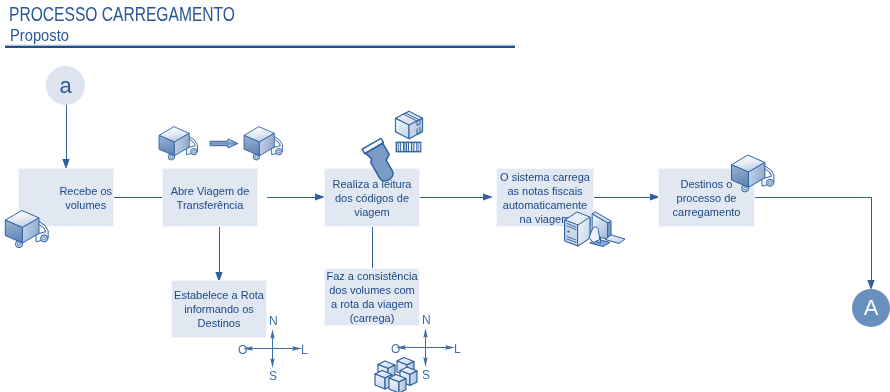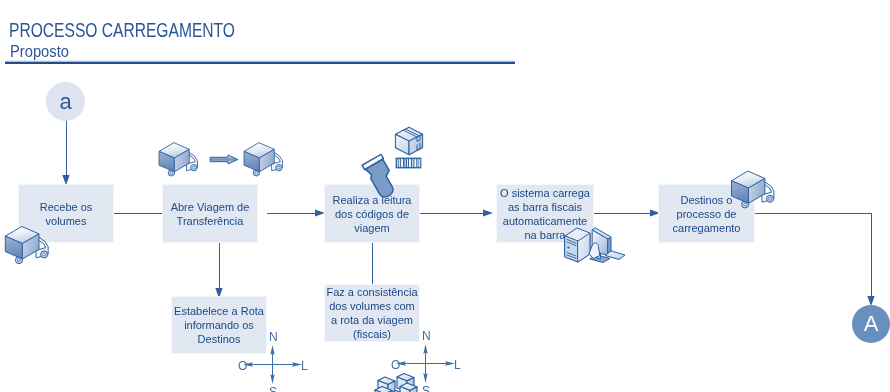--- a/index.html
+++ b/index.html
@@ -1,18 +1,18 @@
 <!DOCTYPE html>
 <html><head>
 <meta charset="utf-8">
 <style>
   html,body{margin:0;padding:0;background:#ffffff;}
   body{width:890px;height:392px;overflow:hidden;
        font-family:"Liberation Sans",sans-serif;-webkit-font-smoothing:antialiased;}
-  #stage{position:relative;width:890px;height:299px;background:#ffffff;margin-top:16px;}
+  #stage{position:relative;width:890px;height:299px;background:#ffffff;}
 
   .title{position:absolute;left:9px;top:3px;font-size:20px;color:#2a5699;
          letter-spacing:0px;white-space:nowrap;transform:scaleX(0.78);transform-origin:left top;}
   .subtitle{position:absolute;left:10px;top:27px;font-size:16px;color:#2a5699;white-space:nowrap;
             transform:scaleX(0.92);transform-origin:left top;}
   .rule{position:absolute;left:5px;top:44px;width:510px;height:4px;
         background:linear-gradient(to bottom,#ffffff 0%,#b9cbe5 35%,#1f4e89 60%,#1f4e89 100%);}
 
   .pbox{position:absolute;box-sizing:border-box;background:#e2e8f2;
         border:1px solid #f4f7fb;color:#1a4887;font-size:11px;line-height:14px;
@@ -277,35 +277,35 @@
         <path d="M12 23 L19 19.5 L19 30.5 L12 34 Z" fill="url(#gPkgR)"></path>
       </g>
       <g>
         <path d="M16 23 L23 19.5 L33 23.5 L26 27 Z" fill="url(#gPkgTop)"></path>
         <path d="M16 23 L26 27 L26 38 L16 34 Z" fill="url(#gPkgL)"></path>
         <path d="M26 27 L33 23.5 L33 34.5 L26 38 Z" fill="url(#gPkgR)"></path>
       </g>
     </g>
   </svg>
 
-  <div class="pbox" style="left:18px;top:168px;width:96px;height:59px;">
+  <div class="pbox" style="left:18px;top:168px;width:96px;height:59px;justify-content:flex-end;">
     <span><i>Recebe os</i><br><i>volumes</i></span>
   </div>
   <div class="pbox" style="left:162px;top:168px;width:96px;height:59px;">
     <span><i>Abre Viagem de</i><br><i>Transferência</i></span>
   </div>
   <div class="pbox" style="left:324px;top:168px;width:96px;height:59px;">
     <span><i>Realiza a leitura</i><br><i>dos códigos de</i><br><i>viagem</i></span>
   </div>
   <div class="pbox" style="left:496px;top:168px;width:98px;height:59px;">
-    <span><i>O sistema carrega</i><br><i>as barra fiscais</i><br><i>automaticamente</i><br><i>na barra</i></span>
+    <span><i>O sistema carrega</i><br><i>as notas fiscais</i><br><i>automaticamente</i><br><i>na viagem</i></span>
   </div>
   <div class="pbox" style="left:658px;top:168px;width:97px;height:59px;">
     <span><i>Destinos o</i><br><i>processo de</i><br><i>carregamento</i></span>
   </div>
 
   <div class="pbox" style="left:171px;top:280px;width:96px;height:58px;">
     <span><i>Estabelece a Rota</i><br><i>informando os</i><br><i>Destinos</i></span>
   </div>
   <div class="pbox" style="left:324px;top:268px;width:96px;height:58px;">
-    <span><i>Faz a consistência</i><br><i>dos volumes com</i><br><i>a rota da viagem</i><br><i>(fiscais)</i></span>
+    <span><i>Faz a consistência</i><br><i>dos volumes com</i><br><i>a rota da viagem</i><br><i>(carrega)</i></span>
   </div>
 </div>
 
 </body></html>

